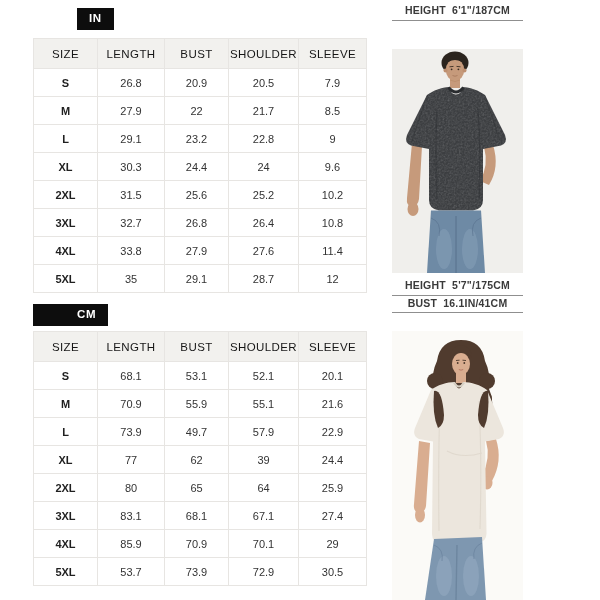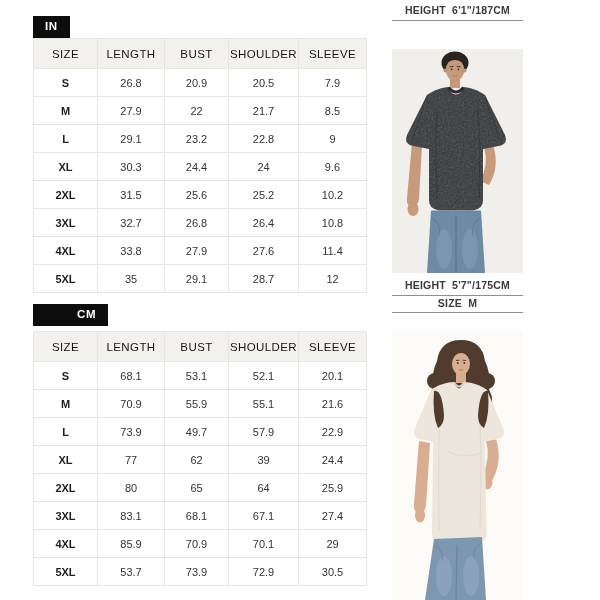--- a/index.html
+++ b/index.html
@@ -7,21 +7,21 @@
   .sheet {
     position: relative; width: 600px; height: 600px; background: #ffffff;
     font-family: "Liberation Sans", sans-serif; overflow: hidden;
   }
   
   .unit-badge {
     position: absolute; left: 33px; background: #0d0d0d; color: #ffffff;
     font-size: 11.5px; font-weight: 700; letter-spacing: .6px;
     padding: 5px 12px; line-height: 1;
   }
-  #in-badge { top: 16px; }
+  #in-badge { top: 8px; margin-left: 44px; }
   #cm-badge { top: 304px; padding-left: 44px; }
   
   table.size-table {
     position: absolute; left: 33px; width: 333px;
     border-collapse: collapse; table-layout: fixed; background: #ffffff;
   }
   #in-table { top: 38px; }
   #cm-table { top: 331px; }
   .size-table th, .size-table td {
     border: 1px solid #e7e5e2; text-align: center; vertical-align: middle;
@@ -268,21 +268,21 @@
       <path d="M 39 161.5 L 89 161.5 L 93 224 L 35 224 Z" fill="#6e8aa5"></path>
       <ellipse cx="52" cy="200" rx="8" ry="20" fill="#8ba3bc" opacity="0.45"></ellipse>
       <ellipse cx="78" cy="200" rx="8" ry="20" fill="#8ba3bc" opacity="0.45"></ellipse>
       <path d="M 64 167 L 64 224" stroke="#5a7490" stroke-width="1.4" opacity="0.8"></path>
       <path d="M 39 169 Q 50 173 47 187 M 89 169 Q 78 173 81 187" stroke="#5a7490" stroke-width="1" fill="none" opacity="0.7"></path>
     </svg>
   </div>
 
   <div class="model-info" id="info-female">
     <div class="info-line">HEIGHT&nbsp; 5'7"/175CM</div>
-    <div class="info-line">SIZE&nbsp; M</div>
+    <div class="info-line">BUST&nbsp; 16.1IN/41CM</div>
   </div>
 
   <div class="model-photo" id="photo-female">
     <svg viewBox="0 0 131 269">
       <rect width="131" height="269" fill="#fbfaf7"></rect>
       <path d="M 45 30 Q 48 9 69 9 Q 90 9 93 30 Q 99 42 97 58 Q 104 72 96 85 Q 89 94 80 91 L 58 91 Q 49 94 42 85 Q 34 72 41 58 Q 39 42 45 30 Z" fill="#503b2e"></path>
       <circle cx="43" cy="50" r="8" fill="#503b2e"></circle>
       <circle cx="95" cy="50" r="8" fill="#503b2e"></circle>
       <circle cx="45" cy="68" r="7" fill="#503b2e"></circle>
       <circle cx="93" cy="68" r="7" fill="#503b2e"></circle>

